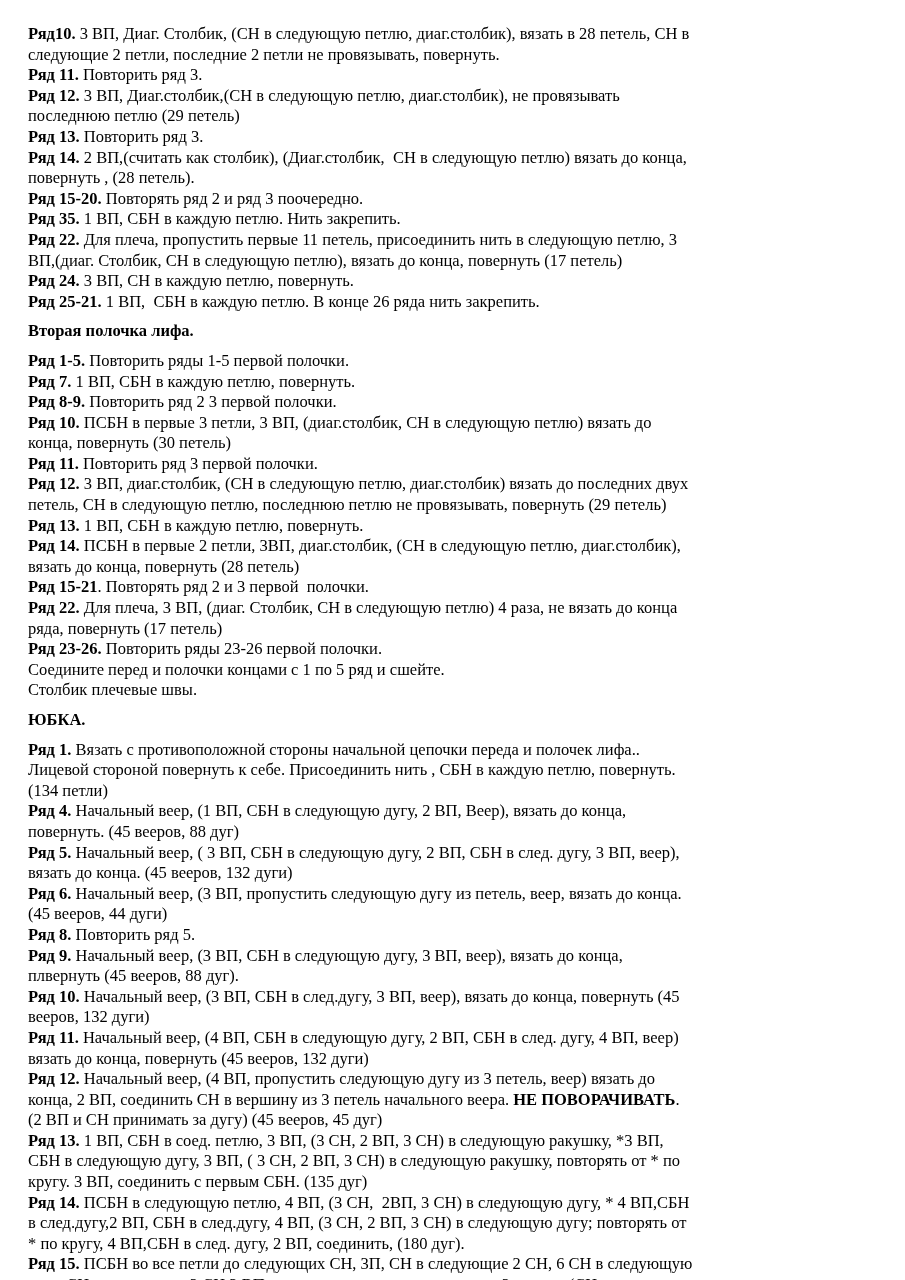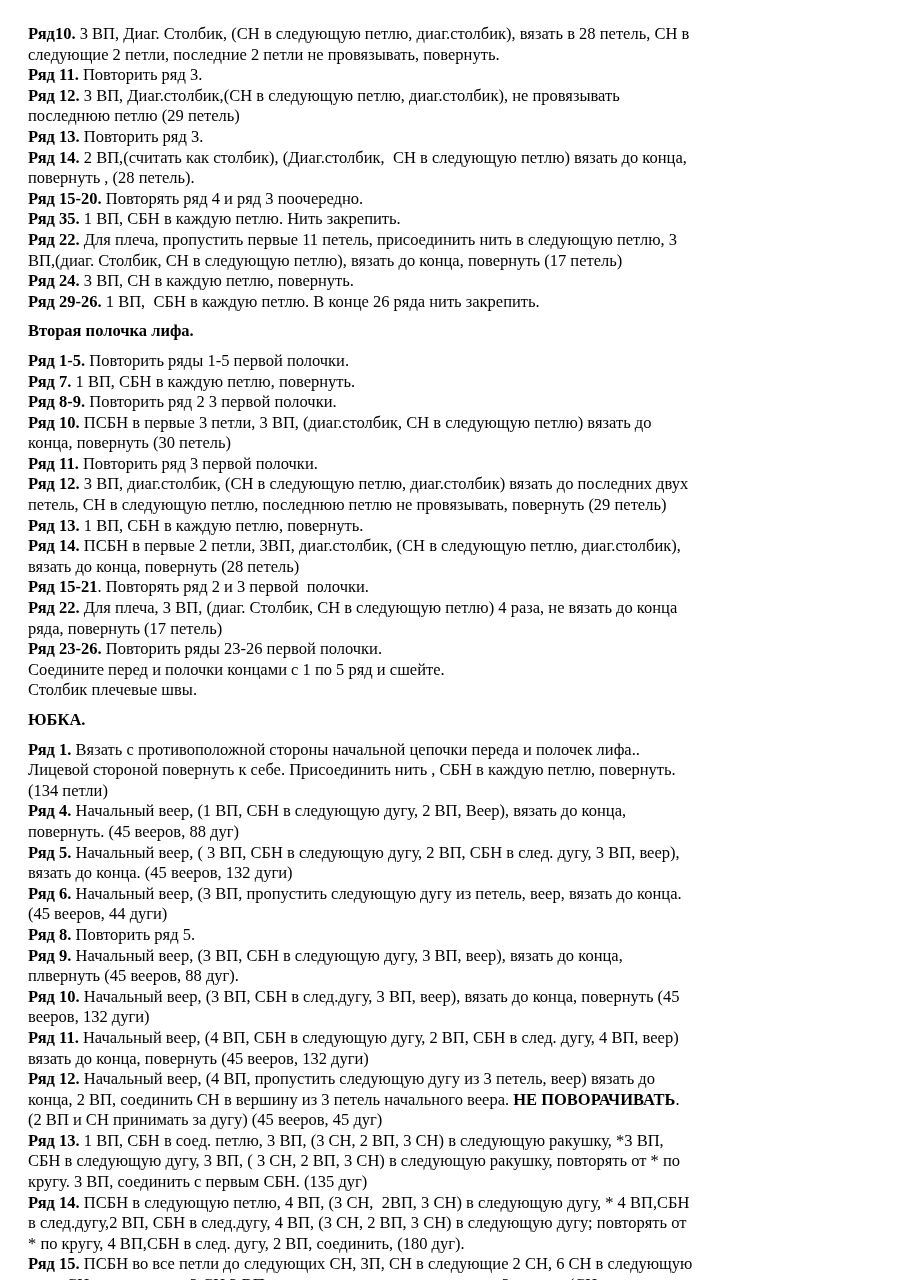--- a/index.html
+++ b/index.html
@@ -37,25 +37,25 @@
 </head>
 <body>
 
 <div class="page">
   <div>
       <p class="para"><span class="bold">Ряд10.</span><span class=""> 3 ВП, Диаг. Столбик, (СН в следующую петлю, диаг.столбик), вязать в 28 петель, СН в следующие 2 петли, последние 2 петли не провязывать, повернуть.</span></p>
       <p class="para"><span class="bold">Ряд 11.</span><span class=""> Повторить ряд 3.</span></p>
       <p class="para"><span class="bold">Ряд 12.</span><span class=""> 3 ВП, Диаг.столбик,(СН в следующую петлю, диаг.столбик), не провязывать последнюю петлю (29 петель)</span></p>
       <p class="para"><span class="bold">Ряд 13.</span><span class=""> Повторить ряд 3.</span></p>
       <p class="para"><span class="bold">Ряд 14.</span><span class=""> 2 ВП,(считать как столбик), (Диаг.столбик,  СН в следующую петлю) вязать до конца, повернуть , (28 петель).</span></p>
-      <p class="para"><span class="bold">Ряд 15-20.</span><span class=""> Повторять ряд 4 и ряд 3 поочередно.</span></p>
+      <p class="para"><span class="bold">Ряд 15-20.</span><span class=""> Повторять ряд 2 и ряд 3 поочередно.</span></p>
       <p class="para"><span class="bold">Ряд 35.</span><span class=""> 1 ВП, СБН в каждую петлю. Нить закрепить.</span></p>
       <p class="para"><span class="bold">Ряд 22.</span><span class=""> Для плеча, пропустить первые 11 петель, присоединить нить в следующую петлю, 3 ВП,(диаг. Столбик, СН в следующую петлю), вязать до конца, повернуть (17 петель)</span></p>
       <p class="para"><span class="bold">Ряд 24.</span><span class=""> 3 ВП, СН в каждую петлю, повернуть.</span></p>
-      <p class="para"><span class="bold">Ряд 29-26.</span><span class=""> 1 ВП,  СБН в каждую петлю. В конце 26 ряда нить закрепить.</span></p>
+      <p class="para"><span class="bold">Ряд 25-21.</span><span class=""> 1 ВП,  СБН в каждую петлю. В конце 26 ряда нить закрепить.</span></p>
       <h2 class="heading"><span class="bold">Вторая полочка лифа.</span></h2>
       <p class="para"><span class="bold">Ряд 1-5.</span><span class=""> Повторить ряды 1-5 первой полочки.</span></p>
       <p class="para"><span class="bold">Ряд 7.</span><span class=""> 1 ВП, СБН в каждую петлю, повернуть.</span></p>
       <p class="para"><span class="bold">Ряд 8-9.</span><span class=""> Повторить ряд 2 3 первой полочки.</span></p>
       <p class="para"><span class="bold">Ряд 10.</span><span class=""> ПСБН в первые 3 петли, 3 ВП, (диаг.столбик, СН в следующую петлю) вязать до конца, повернуть (30 петель)</span></p>
       <p class="para"><span class="bold">Ряд 11.</span><span class=""> Повторить ряд 3 первой полочки.</span></p>
       <p class="para"><span class="bold">Ряд 12.</span><span class=""> 3 ВП, диаг.столбик, (СН в следующую петлю, диаг.столбик) вязать до последних двух петель, СН в следующую петлю, последнюю петлю не провязывать, повернуть (29 петель)</span></p>
       <p class="para"><span class="bold">Ряд 13.</span><span class=""> 1 ВП, СБН в каждую петлю, повернуть.</span></p>
       <p class="para"><span class="bold">Ряд 14.</span><span class=""> ПСБН в первые 2 петли, 3ВП, диаг.столбик, (СН в следующую петлю, диаг.столбик), вязать до конца, повернуть (28 петель)</span></p>
       <p class="para"><span class="bold">Ряд 15-21</span><span class="">. Повторять ряд 2 и 3 первой  полочки.</span></p>

